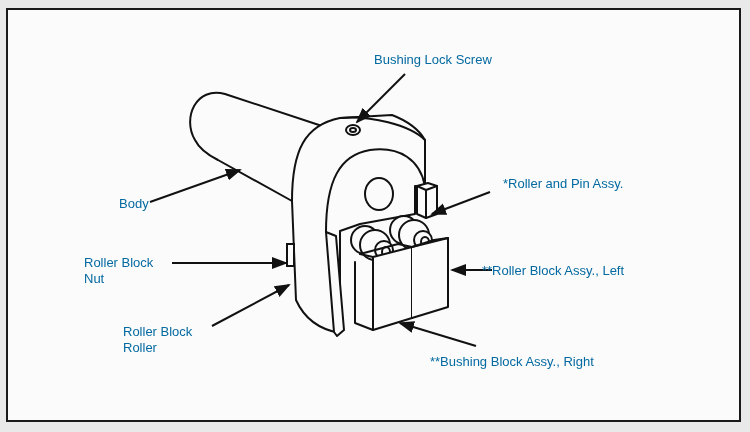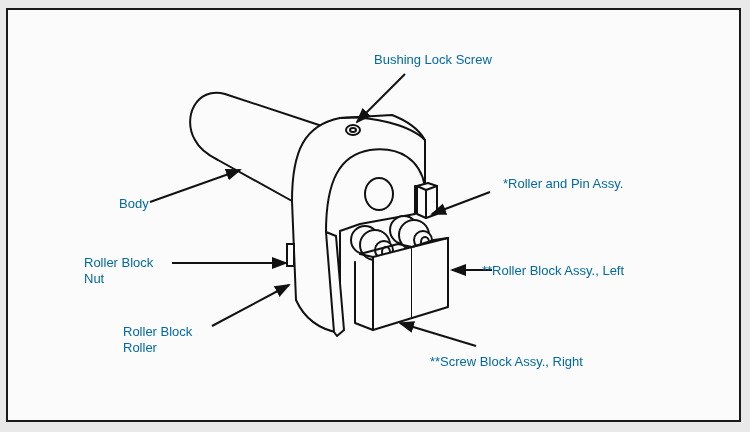--- a/index.html
+++ b/index.html
@@ -72,13 +72,13 @@
 <div class="lbl" style="left:490px;top:176px;margin-left:13px;">*Roller and Pin Assy.</div>
 <div class="lbl" style="left:84px;top:255px;">
   <div>Roller Block</div>
   <div>Nut</div>
 </div>
 <div class="lbl" style="left:482px;top:263px;">**Roller Block Assy., Left</div>
 <div class="lbl" style="left:123px;top:324px;">
   <div>Roller Block</div>
   <div>Roller</div>
 </div>
-<div class="lbl" style="left:430px;top:354px;">**Screw Block Assy., Right</div>
+<div class="lbl" style="left:430px;top:354px;">**Bushing Block Assy., Right</div>
 
 </body></html>

